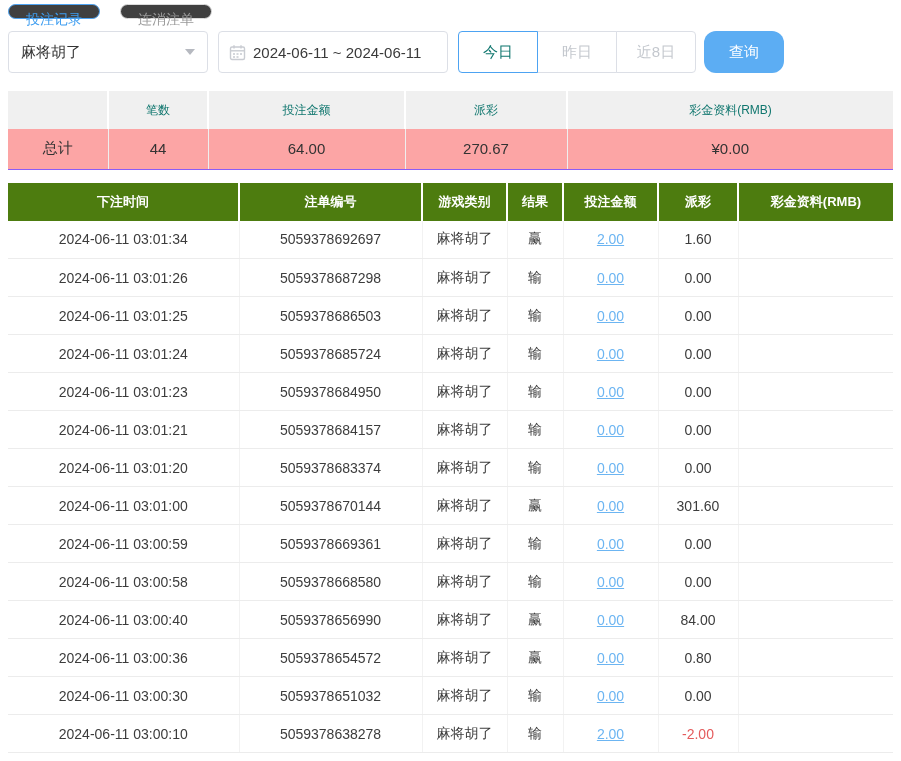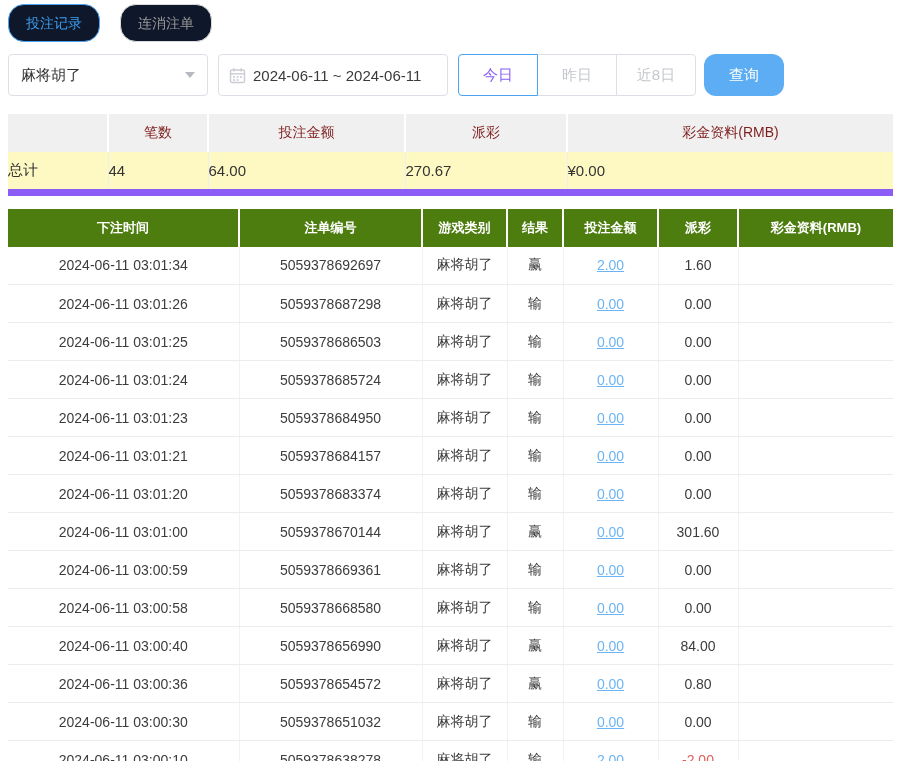--- a/index.html
+++ b/index.html
@@ -3,52 +3,52 @@
 <meta charset="utf-8">
 <style>
   * { margin:0; padding:0; box-sizing:border-box; }
   html,body { width:901px; height:761px; overflow:hidden; background:#fff;
     font-family:"Liberation Sans","DejaVu Sans",sans-serif; color:#333; }
 
   .page { padding:4px 8px 0 8px; width:901px; }
 
   
   .tabs { display:flex; gap:20px; }
-  .tab { height:38px; padding:0 17px; border-radius:16px; background:#0f172a;
+  .tab { height:15px; padding:0 17px; border-radius:16px; background:#404040;
     font-size:14px; line-height:28px; cursor:pointer; border:1px solid #dcdcdc; color:#999; }
   .tab.active { border-color:#4da3f2; color:#3d9df0; }
 
   
   .filters { display:flex; margin-top:12px; align-items:center; }
   .select { width:200px; height:42px; border:1px solid #dcdfe6; border-radius:4px;
     display:flex; align-items:center; padding:0 12px; font-size:15px; color:#333;
     justify-content:space-between; cursor:pointer; }
   .caret { width:0; height:0; border-left:5px solid transparent; border-right:5px solid transparent;
     border-top:6px solid #b6b9c0; margin-left:8px; }
   .datepicker { width:230px; height:42px; border:1px solid #dcdfe6; border-radius:4px;
     display:flex; align-items:center; padding:0 10px; font-size:15px; color:#3a3a3a;
     margin-left:10px; cursor:pointer; }
   .cal-icon { margin-right:7px; display:flex; }
   .btn-group { display:flex; margin-left:10px; }
   .btn-group .qbtn { width:80px; height:42px; background:#fff; border:1px solid #dcdfe6;
     font-size:15px; color:#c4c8ce; cursor:pointer; margin-left:-1px; }
   .btn-group .qbtn:first-child { border-radius:4px 0 0 4px; margin-left:0; }
   .btn-group .qbtn:last-child { border-radius:0 4px 4px 0; }
-  .btn-group .qbtn.active { border-color:#4da3f2; color:#8b5cf6; position:relative; z-index:2; }
+  .btn-group .qbtn.active { border-color:#4da3f2; color:#0f766e; position:relative; z-index:2; }
   .search-btn { width:80px; height:42px; margin-left:8px; background:#5cadf3; color:#fff;
     border:none; border-radius:12px; font-size:15px; cursor:pointer; }
 
   
   table { border-collapse:collapse; table-layout:fixed; width:885px; }
   .summary { margin-top:18px; }
-  .summary th { background:#f0f0f0; height:38px; font-size:14px; font-weight:normal;
-    color:#7f1d1d; border-right:2px solid #fff; }
+  .summary th { background:#f0f0f0; height:38px; font-size:12px; font-weight:normal;
+    color:#0f766e; border-right:2px solid #fff; }
   .summary th:last-child { border-right:none; }
-  .summary td { height:40px; text-align:left; font-size:15px; color:#333;
-    border-bottom:7px solid #8b5cf6; border-right:1px solid #efefef; background:#fef9c3; }
+  .summary td { height:40px; text-align:center; font-size:15px; color:#333;
+    border-bottom:1px solid #8b5cf6; border-right:1px solid #efefef; background:#fca5a5; }
   .summary td:last-child { border-right:none; }
 
   
   .bets { margin-top:13px; }
   .bets th { background:#4d7c0f; height:38px; color:#fff; font-size:13px; font-weight:bold;
     border-right:2px solid #fff; }
   .bets th:last-child { border-right:none; }
   .bets td { height:38px; text-align:center; font-size:14px; color:#3c3c3c;
     border-bottom:1px solid #ececec; border-right:1px solid #f2f2f2; background:#fff; }
   .bets td:last-child { border-right:none; }

